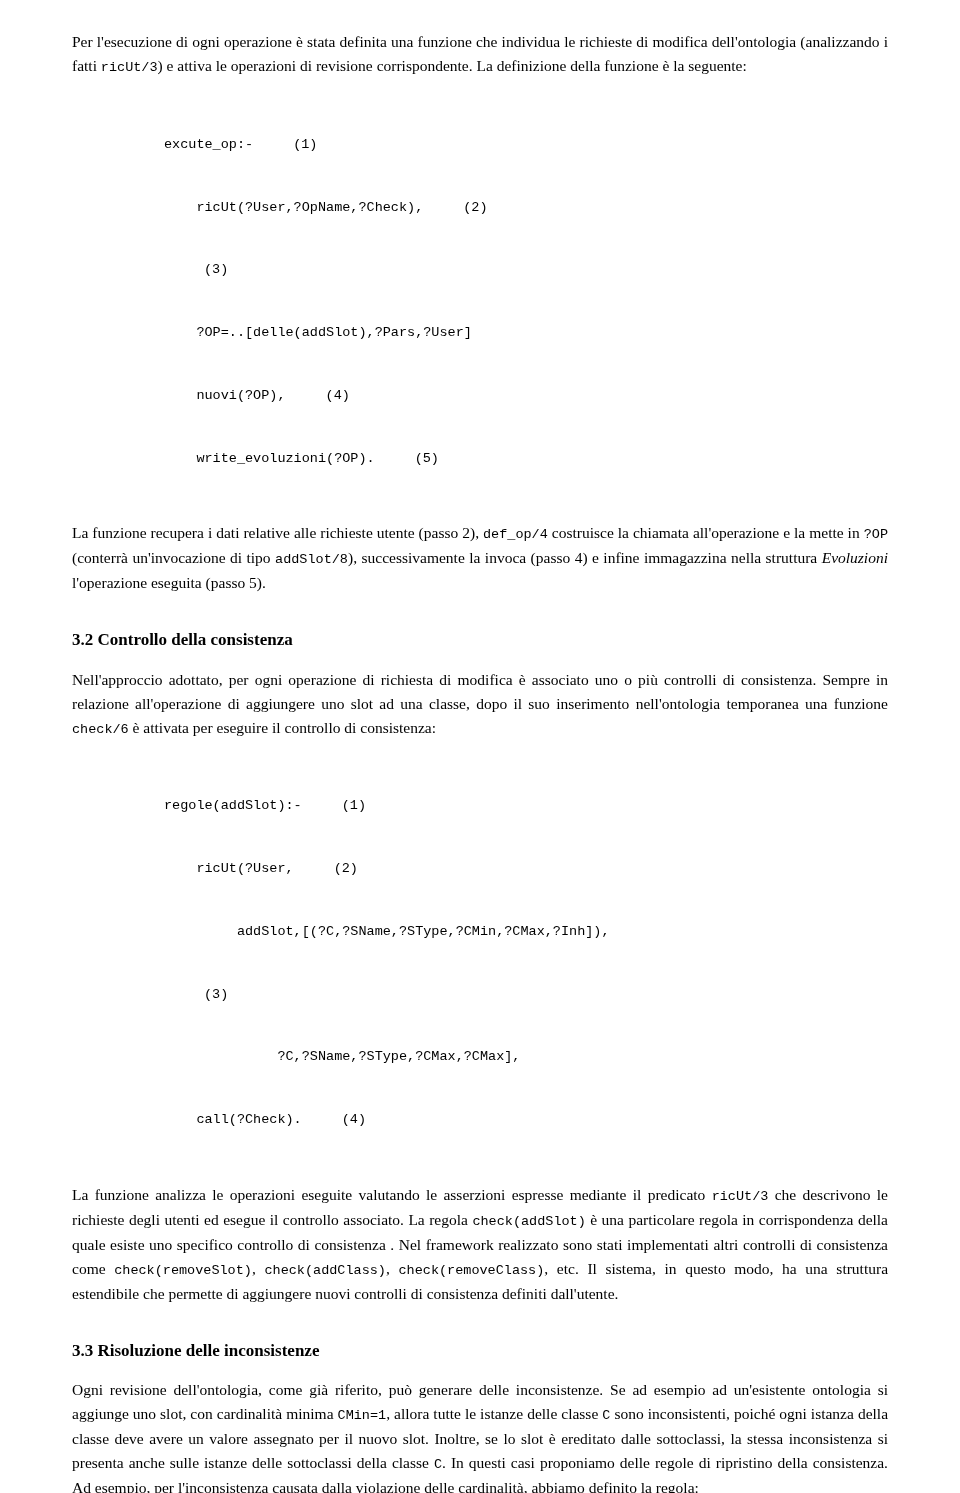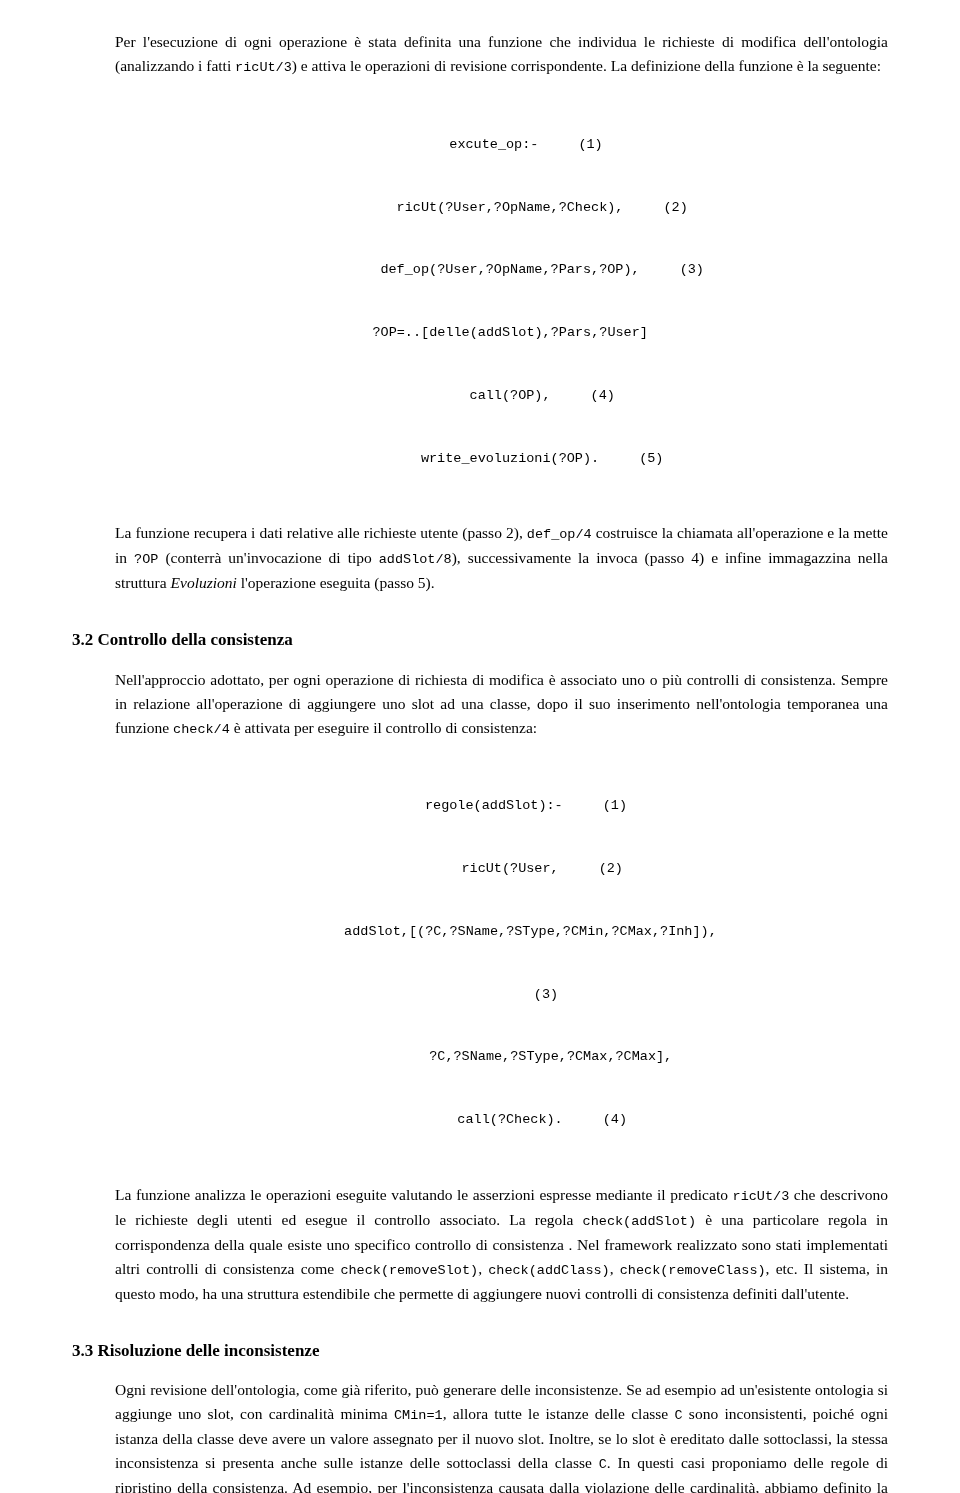--- a/index.html
+++ b/index.html
@@ -16,34 +16,33 @@
       color: #000000;
       width: 960px;
       min-height: 1493px;
       padding: 30px 72px 40px 72px;
     }
 
     .paragraph {
       text-align: justify;
       margin-bottom: 14px;
       hyphens: auto;
-      margin-left: 43px;
     }
 
     .code-block {
       font-family: "Courier New", Courier, monospace;
       font-size: 13.5px;
       margin: 10px 0 10px 48px;
       line-height: 1.55;
       white-space: pre;
     }
 
     .code-line {
       display: flex;
-      justify-content: center;
+      justify-content: flex-start;
       margin-left: 44px;
     }
 
     .code-line .line-num {
       margin-left: 40px;
       min-width: 24px;
       text-align: right;
     }
 
     .section-heading {
@@ -82,46 +81,45 @@
   <div class="code-block">
     <div class="code-line">
       <span>excute_op:-</span>
       <span class="line-num">(1)</span>
     </div>
     <div class="code-line">
       <span>    ricUt(?User,?OpName,?Check),</span>
       <span class="line-num">(2)</span>
     </div>
     <div class="code-line">
-      <span>    def_op(?User,?OpName,?Pars,?OP),</span>
       <span class="line-num">(3)</span>
     </div>
     <div class="code-line">
       <span>    ?OP=..[delle(addSlot),?Pars,?User]</span>
       <span class="line-num"></span>
     </div>
     <div class="code-line">
-      <span>    call(?OP),</span>
+      <span>    nuovi(?OP),</span>
       <span class="line-num">(4)</span>
     </div>
     <div class="code-line">
       <span>    write_evoluzioni(?OP).</span>
       <span class="line-num">(5)</span>
     </div>
   </div>
 
   <p class="paragraph para-gap">
     La funzione recupera i dati relative alle richieste utente (passo 2), <span class="inline-code">def_op/4</span> costruisce la chiamata all'operazione e la mette in <span class="inline-code">?OP</span> (conterrà un'invocazione di tipo <span class="inline-code">addSlot/8</span>), successivamente la invoca (passo 4) e infine immagazzina nella struttura <span class="italic">Evoluzioni</span> l'operazione eseguita (passo 5).
   </p>
 
   <div class="section-gap">
     <h2 class="section-heading">3.2  Controllo della consistenza</h2>
 
     <p class="paragraph">
-      Nell'approccio adottato, per ogni operazione di richiesta di modifica è associato uno o più controlli di consistenza. Sempre in relazione all'operazione di aggiungere uno slot ad una classe, dopo il suo inserimento nell'ontologia temporanea una funzione <span class="inline-code">check/4</span> è attivata per eseguire il controllo di consistenza:
+      Nell'approccio adottato, per ogni operazione di richiesta di modifica è associato uno o più controlli di consistenza. Sempre in relazione all'operazione di aggiungere uno slot ad una classe, dopo il suo inserimento nell'ontologia temporanea una funzione <span class="inline-code">check/6</span> è attivata per eseguire il controllo di consistenza:
     </p>
 
     <div class="code-block">
       <div class="code-line">
         <span>regole(addSlot):-</span>
         <span class="line-num">(1)</span>
       </div>
       <div class="code-line">
         <span>    ricUt(?User,</span>
         <span class="line-num">(2)</span>

